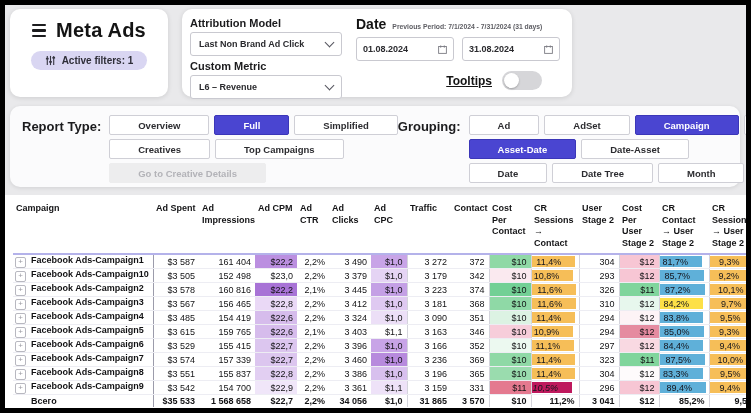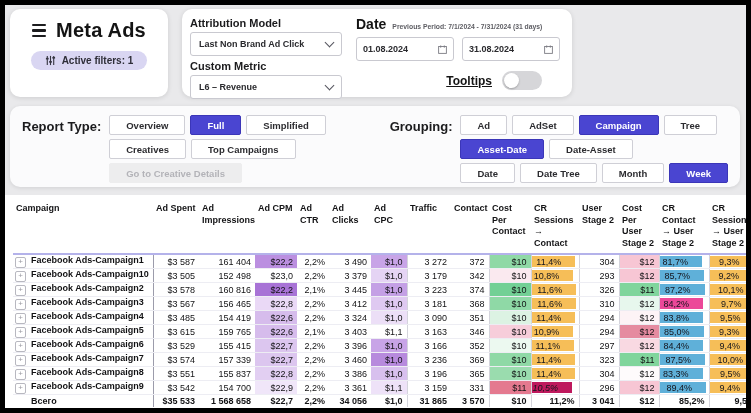--- a/index.html
+++ b/index.html
@@ -39,21 +39,21 @@
   .knob{position:absolute;top:2px;left:2px;width:15px;height:15px;border-radius:50%;background:#fff;
         box-shadow:0 1px 2px rgba(0,0,0,.25);}
 
   
   .panel{margin:9px 6px 0 5px;background:#fbfbfc;border-radius:10px;box-shadow:0 1px 4px rgba(0,0,0,.1);
          padding:9px 12px 8px 12px;display:flex;justify-content:space-between;box-sizing:border-box;height:81px;}
   .group-block{display:flex;gap:8px;}
   .group-label{font-size:13px;font-weight:bold;color:#1b1b1d;margin-top:4px;white-space:nowrap;}
   .btn-rows{display:flex;flex-direction:column;gap:4px;}
   .btn-row{display:flex;gap:5px;}
-  .btn{height:20px;padding:0 16px;border:1px solid #cfcfd6;background:#fff;border-radius:2px;
+  .btn{height:20px;padding:0 28px;border:1px solid #cfcfd6;background:#fff;border-radius:2px;
        font-size:9.5px;font-weight:bold;color:#2c2c30;display:inline-flex;align-items:center;
        justify-content:center;cursor:pointer;font-family:"Liberation Sans",sans-serif;white-space:nowrap;}
   .btn.selected{background:#4a45d1;border-color:#3b36b8;color:#fff;}
   .btn.disabled{background:#ededee;border-color:#ededee;color:#b3b3b8;}
 
   
   .tablewrap{margin-top:8px;background:#fff;height:212px;padding:2px 0 0 8px;overflow:hidden;}
   table{border-collapse:collapse;table-layout:fixed;font-size:9px;color:#121214;}
   th{font-size:9px;font-weight:bold;text-align:left;vertical-align:top;padding:6px 3px 2px 3px;
      line-height:1.3;height:48px;color:#141416;}
@@ -305,21 +305,21 @@
             <td style="background: rgb(223, 201, 241);">$1,0</td>
             <td class="vline">3 181</td>
             <td>368</td>
             <td class="vline" style="background: rgb(143, 217, 166);">$10</td>
             <td class="vline barcell">
               <div class="bar" style="background: rgb(246, 190, 88); width: 95%;">11,6%</div>
             </td>
             <td class="vline">310</td>
             <td class="vline" style="background: rgb(231, 247, 237);">$12</td>
             <td class="vline barcell">
-              <div class="bar" style="background: #ec4899; width: 89%;">84,2%</div>
+              <div class="bar" style="background: #fde047; width: 89%;">84,2%</div>
             </td>
             <td class="vline barcell">
               <div class="bar" style="background: rgb(246, 190, 88); width: 93%;">9,7%</div>
             </td>
           </tr>
           <tr>
             <td class="name"><span class="exp">+</span><span>Facebook Ads-Campaign4</span></td>
             <td class="mainline">$3 485</td>
             <td>154 419</td>
             <td style="background: rgb(214, 188, 236);">$22,6</td>

